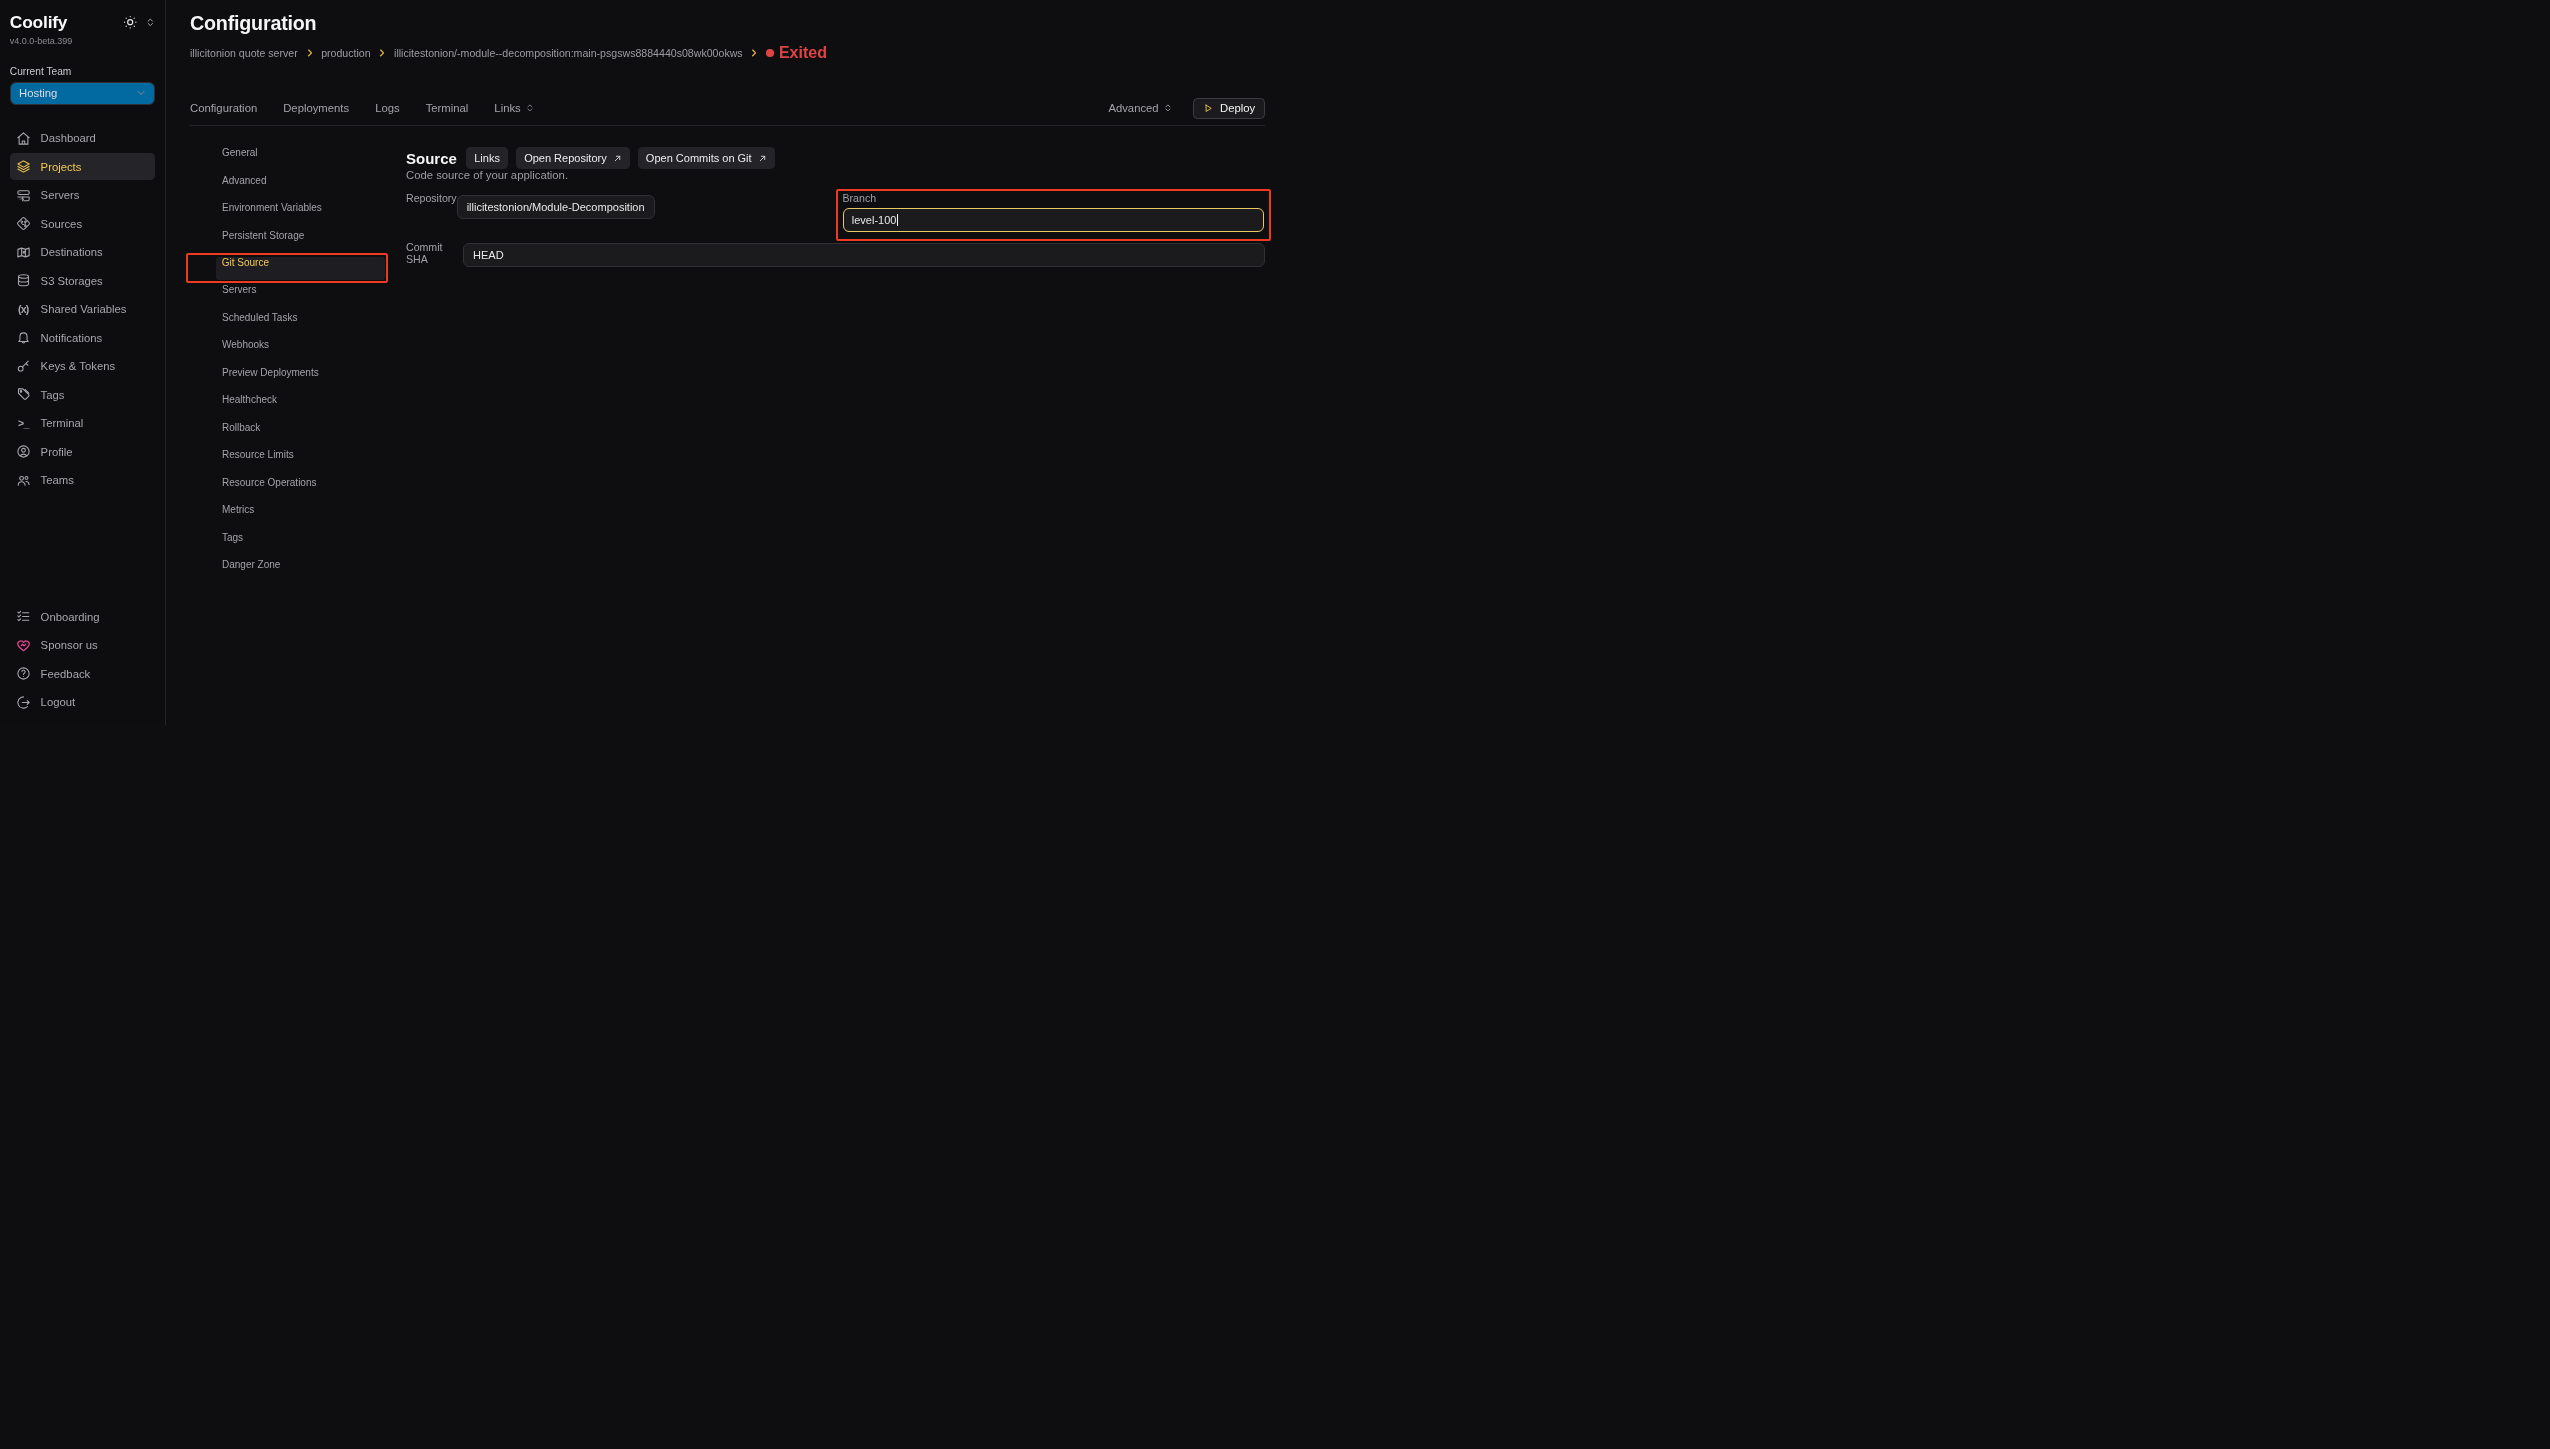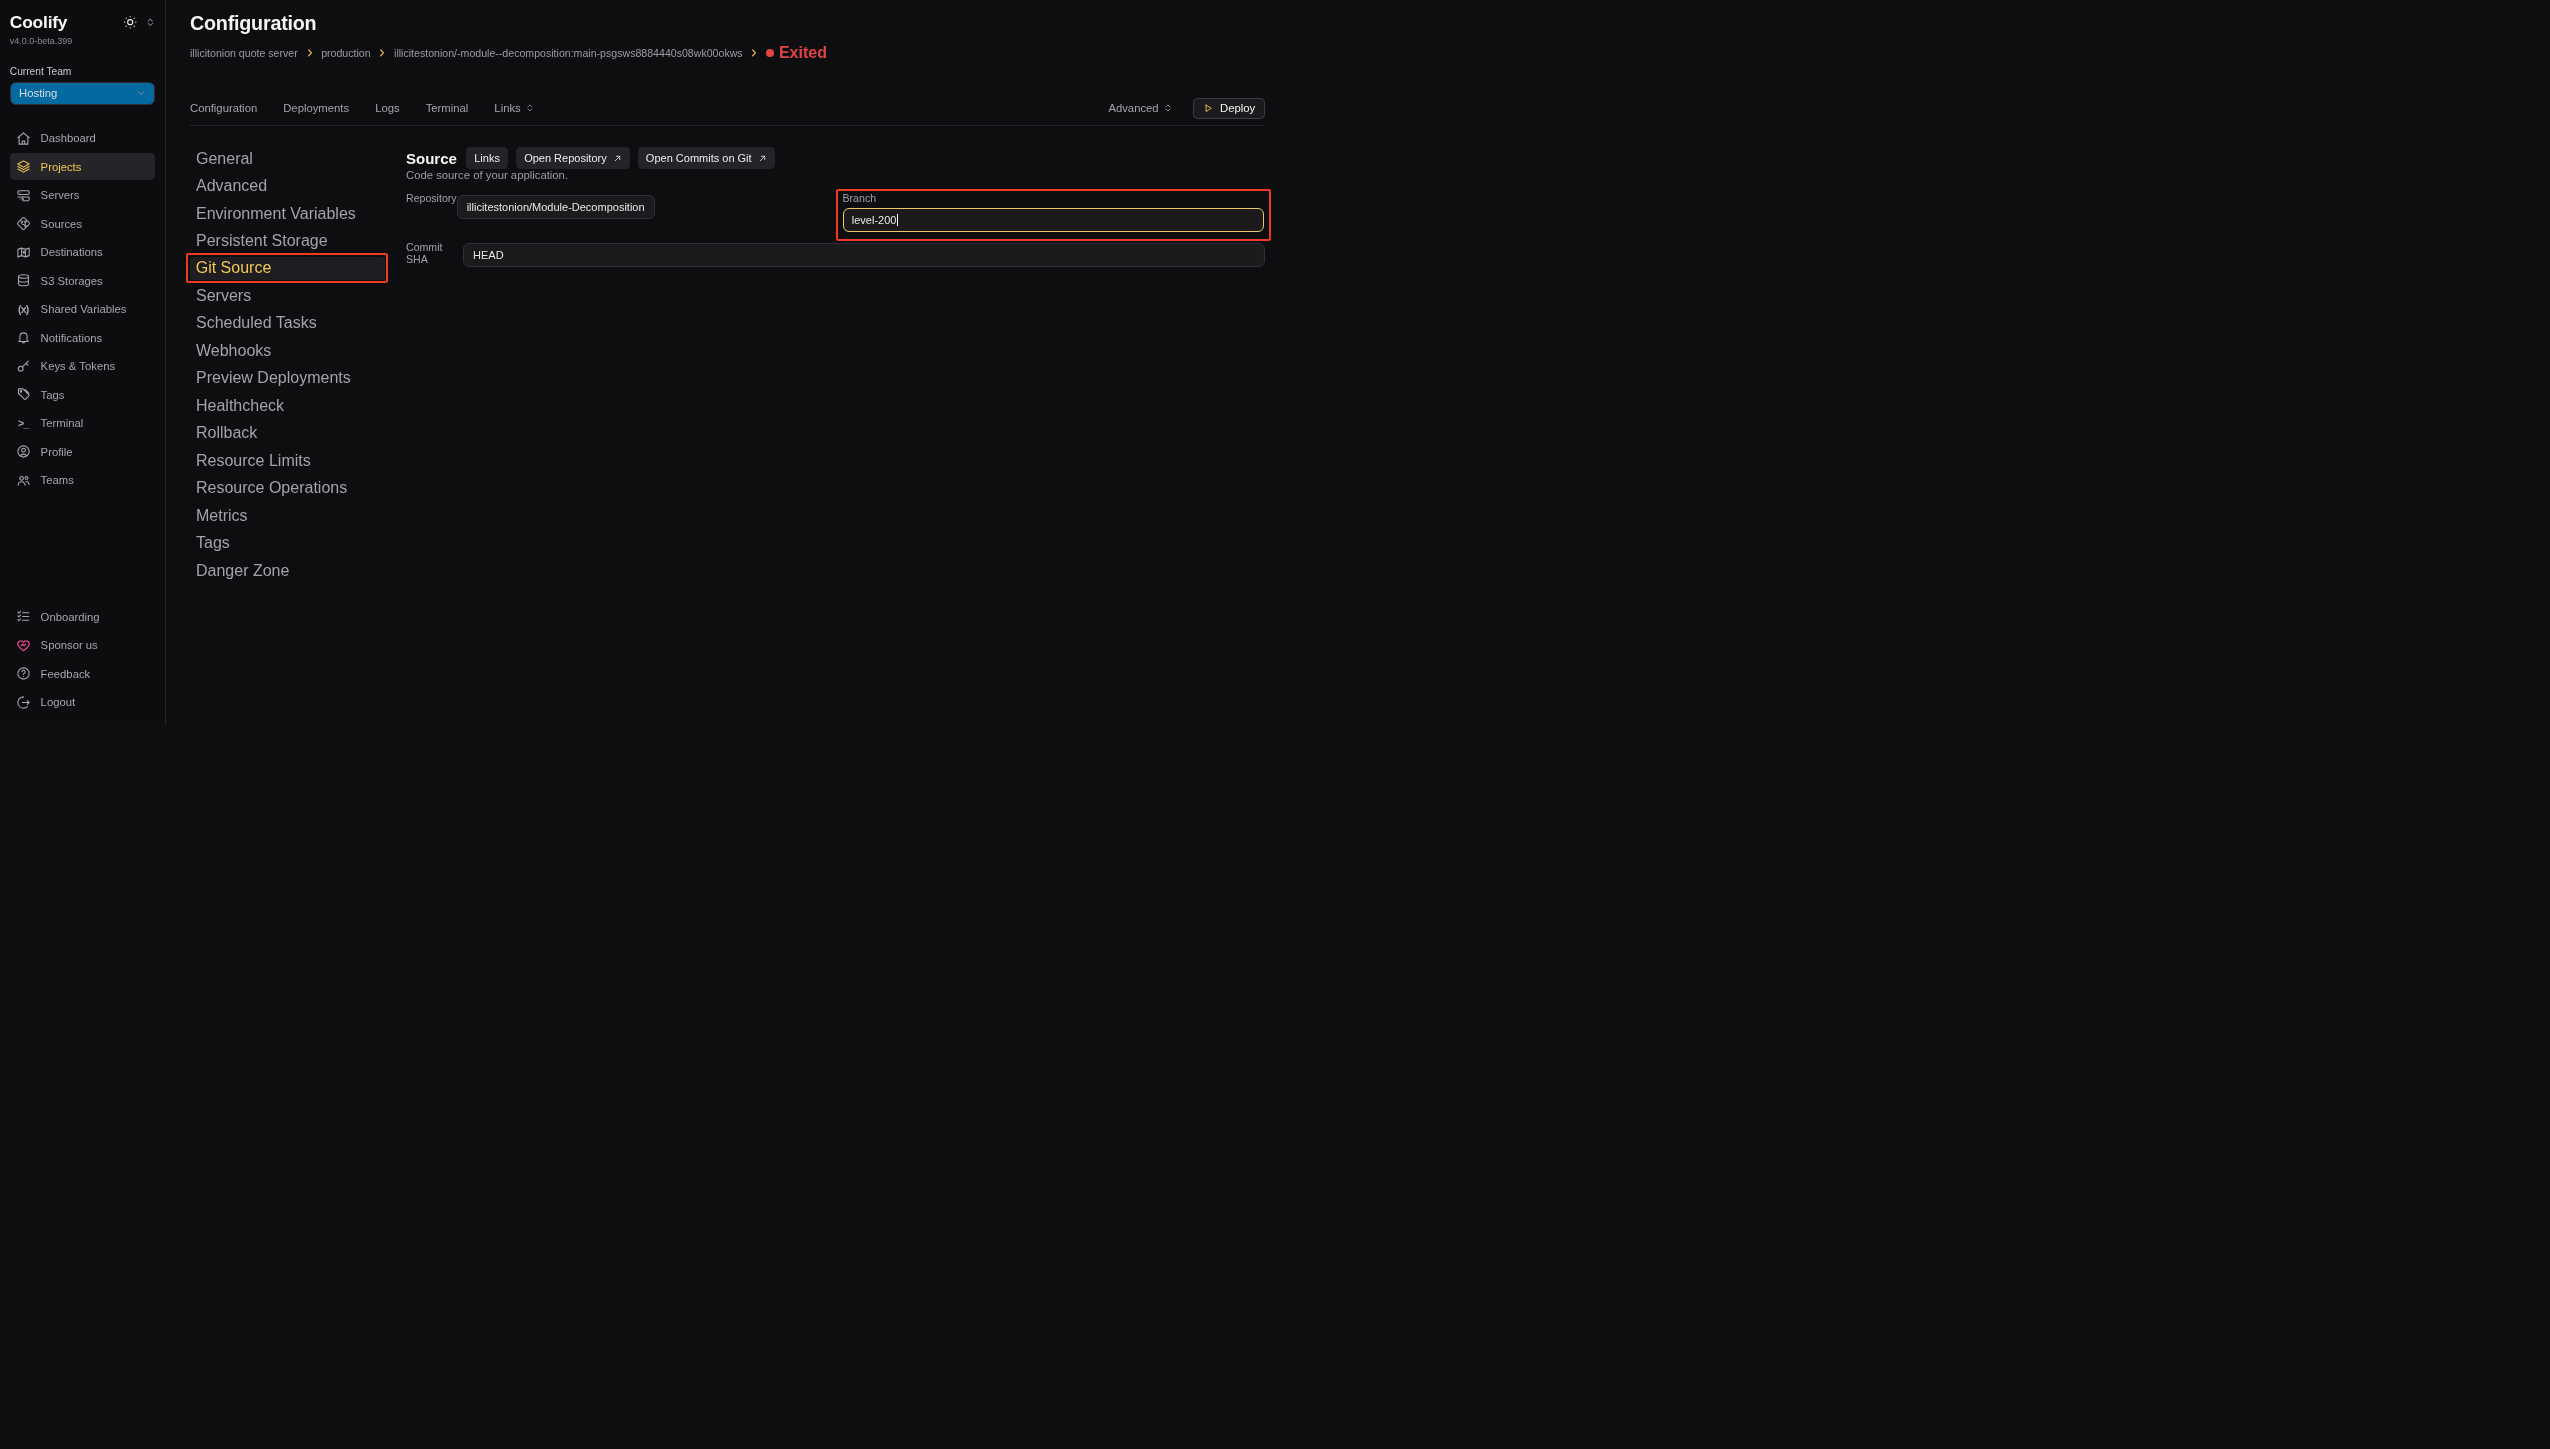--- a/index.html
+++ b/index.html
@@ -62,22 +62,22 @@
   .deploy-btn {
     margin-left:19.7px; height:21px; padding:0 9px; border:0.8px solid #3c3c42; border-radius:4.5px;
     background:#1b1b1e; display:flex; align-items:center; gap:6.8px; cursor:pointer;
   }
   .deploy-btn .play { color:#f4c752; display:flex; }
   .deploy-btn span { font-size:11.3px; color:#f4f4f5; }
 
   .content-row { display:flex; margin-top:21px; flex:1; min-height:0; }
   .subnav { width:195px; min-width:195px; display:flex; flex-direction:column; }
   .subnav-item {
-    height:23px; margin-bottom:4.5px; display:flex; align-items:center;
-    padding:0 6px; border-radius:3px; font-size:16px; color:#a3a3aa; cursor:pointer; white-space:nowrap;
+    height:23px; margin-bottom:4.5px; display:flex; align-items:flex-start;
+    padding:0 6px; border-radius:3px; font-size:10px; color:#a3a3aa; cursor:pointer; white-space:nowrap;margin-left:26px;
   }
   .subnav-item.active { background:#1e1e22; color:#f4c752; }
   .annotation-nav {
     border:2.3px solid #ee3a21; border-radius:2.3px;
     padding:1.5px; margin:-3.8px -3px 0.8px -3.8px;
   }
   .annotation-nav .subnav-item { margin-bottom:0; }
 
   .content { flex:1; margin-left:21px; display:flex; flex-direction:column; }
   .content-header { display:flex; align-items:center; gap:7.6px; }
@@ -452,21 +452,21 @@
         <div class="fields-row">
           <div class="field-col col-repo">
             <div class="field-label">Repository</div>
             <div class="text-input">
               <span>illicitestonion/Module-Decomposition</span>
             </div>
           </div>
           <div class="annotation-branch">
             <div class="field-label">Branch</div>
             <div class="text-input input-focused">
-              <span>level-200</span>
+              <span>level-100</span>
                 <span class="caret"></span>
             </div>
           </div>
         </div>
 
         <div class="field-col field-full">
           <div class="field-label">Commit SHA</div>
           <div class="text-input">
             <span>HEAD</span>
           </div>

